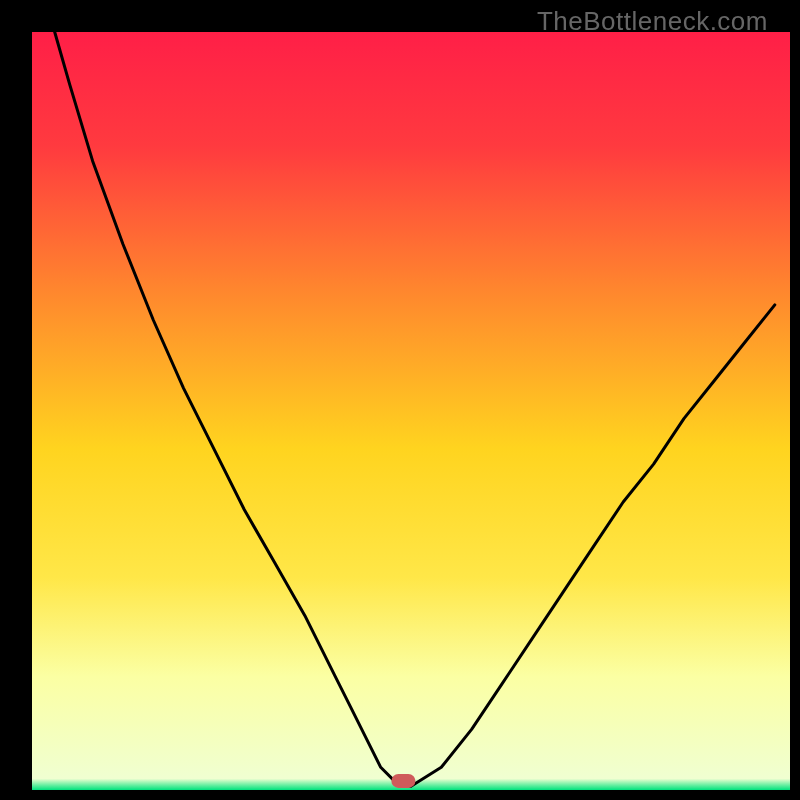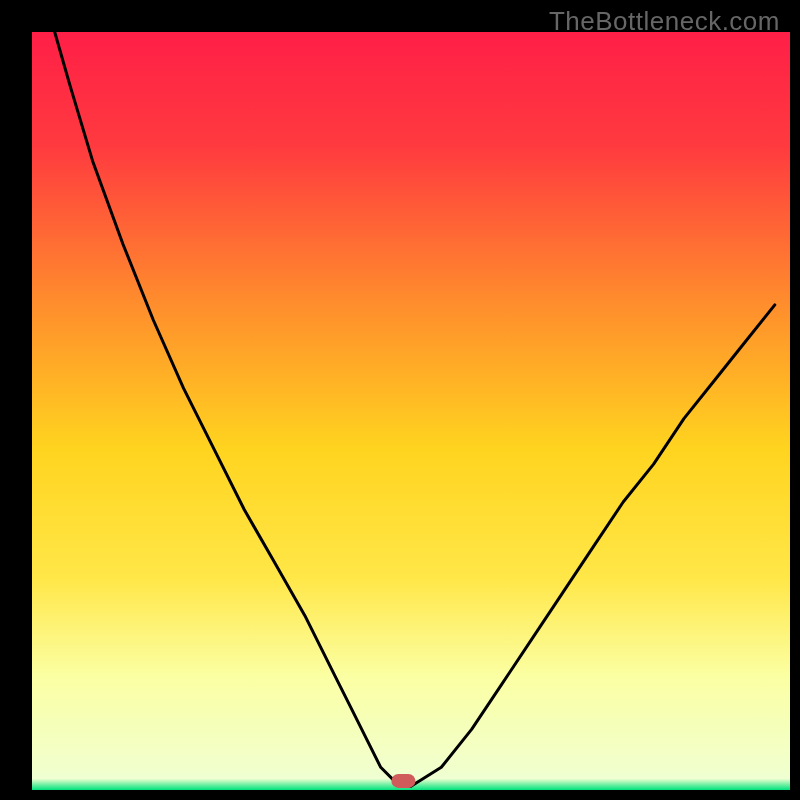--- a/index.html
+++ b/index.html
@@ -13,21 +13,21 @@
   }
   .frame {
     position: relative;
     width: 800px;
     height: 800px;
     box-sizing: border-box;
   }
   .watermark {
     position: absolute;
     top: 6px;
-    right: 20px;
+    right: 32px;
     color: #666;
     font-size: 26px;
     letter-spacing: 0.5px;
     pointer-events: none;
     user-select: none;
   }
   svg {
     display: block;
   }
 </style>

